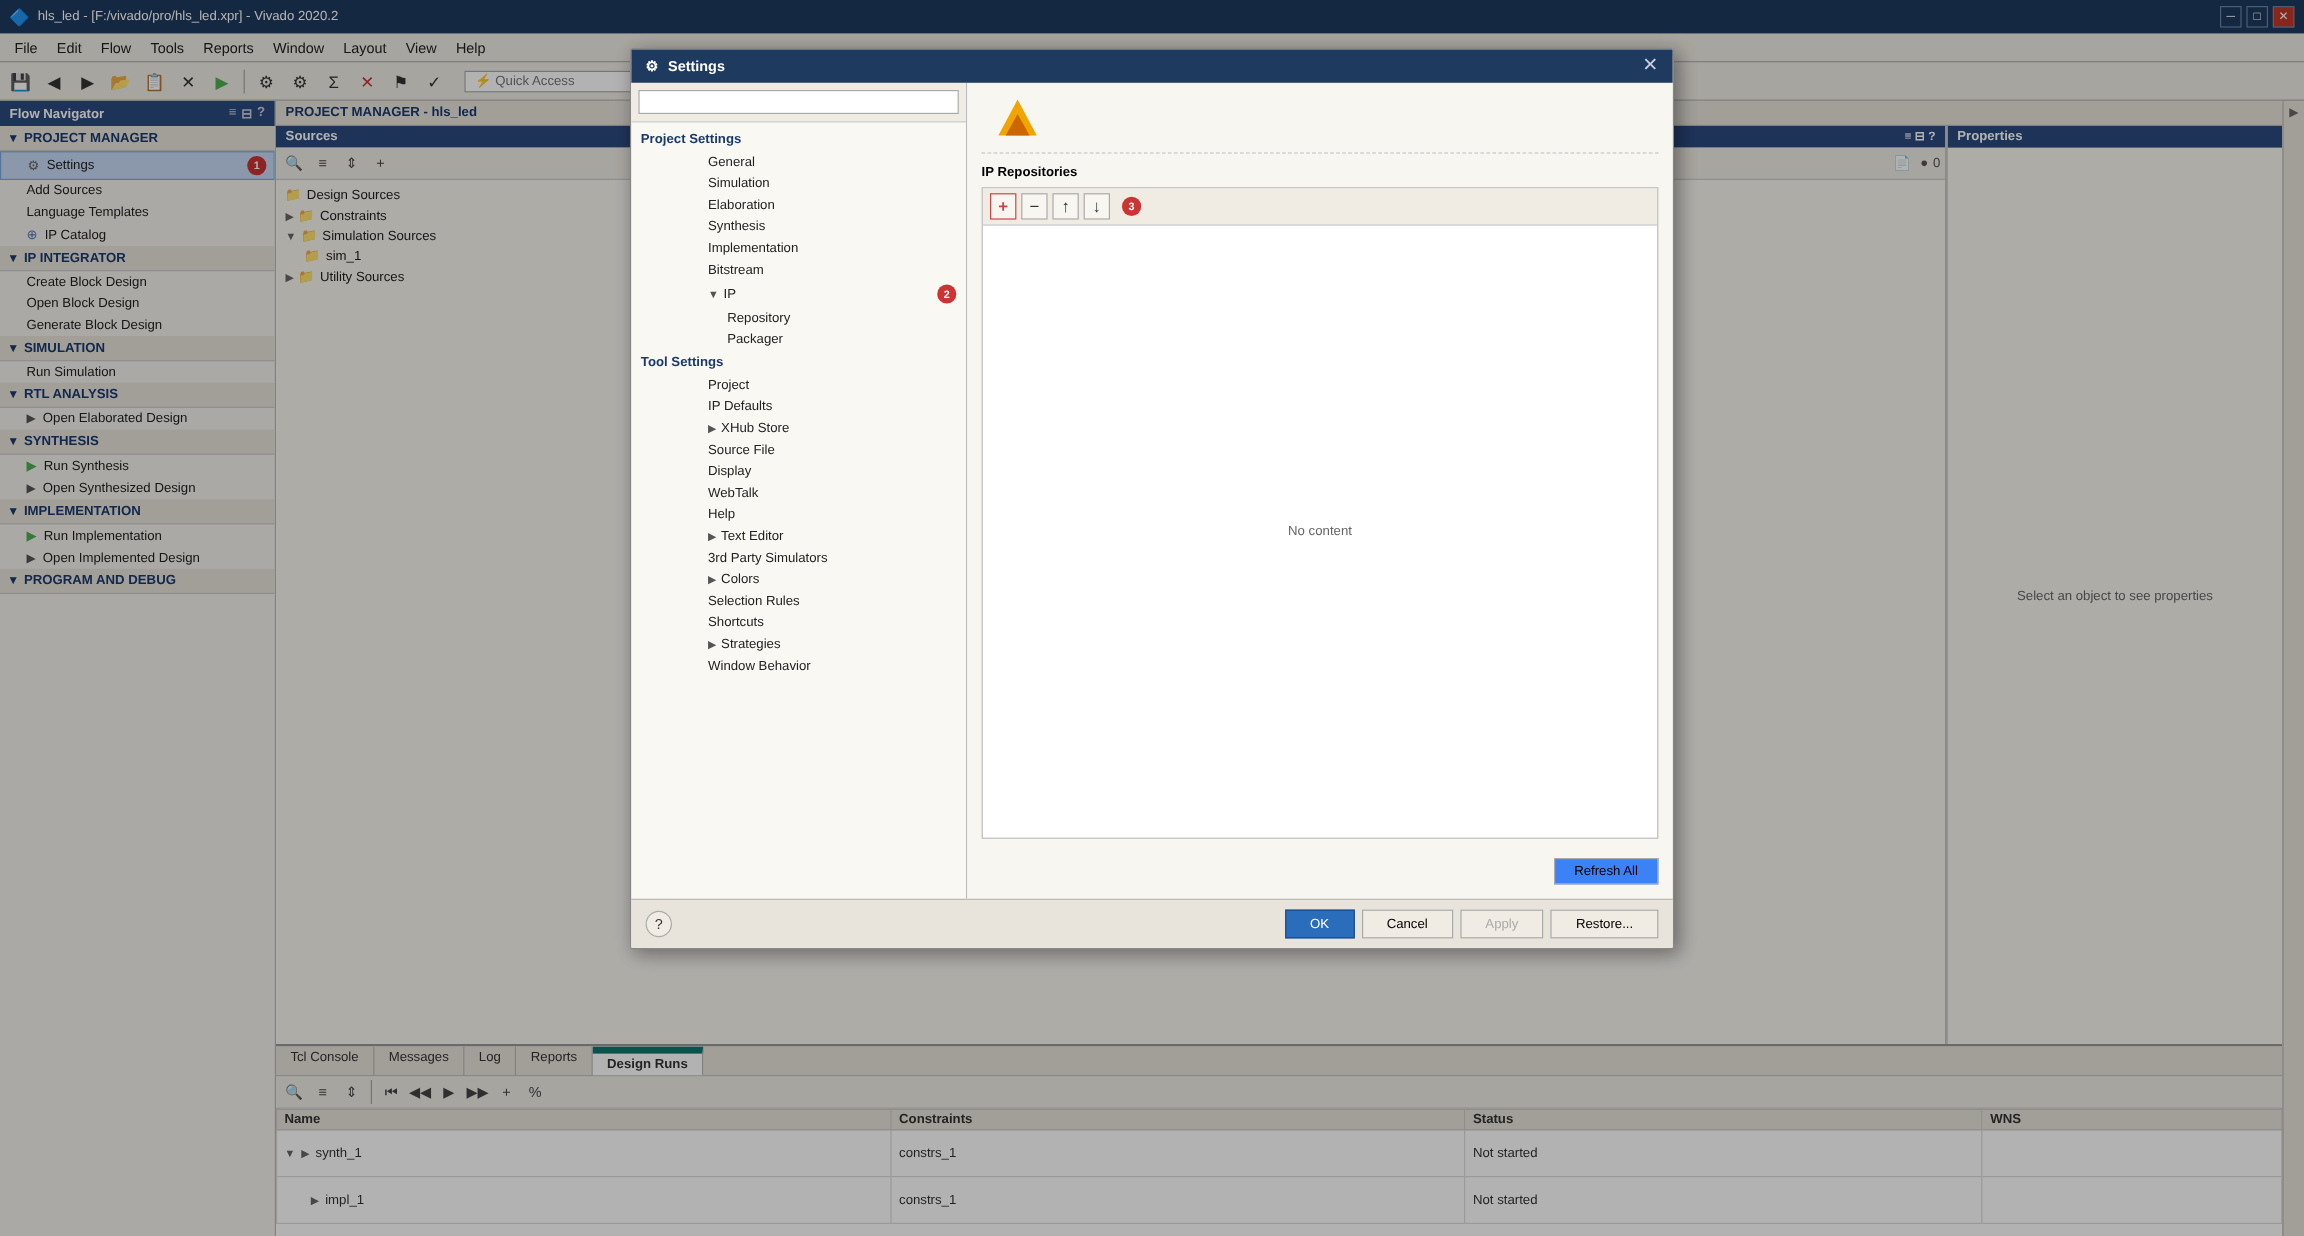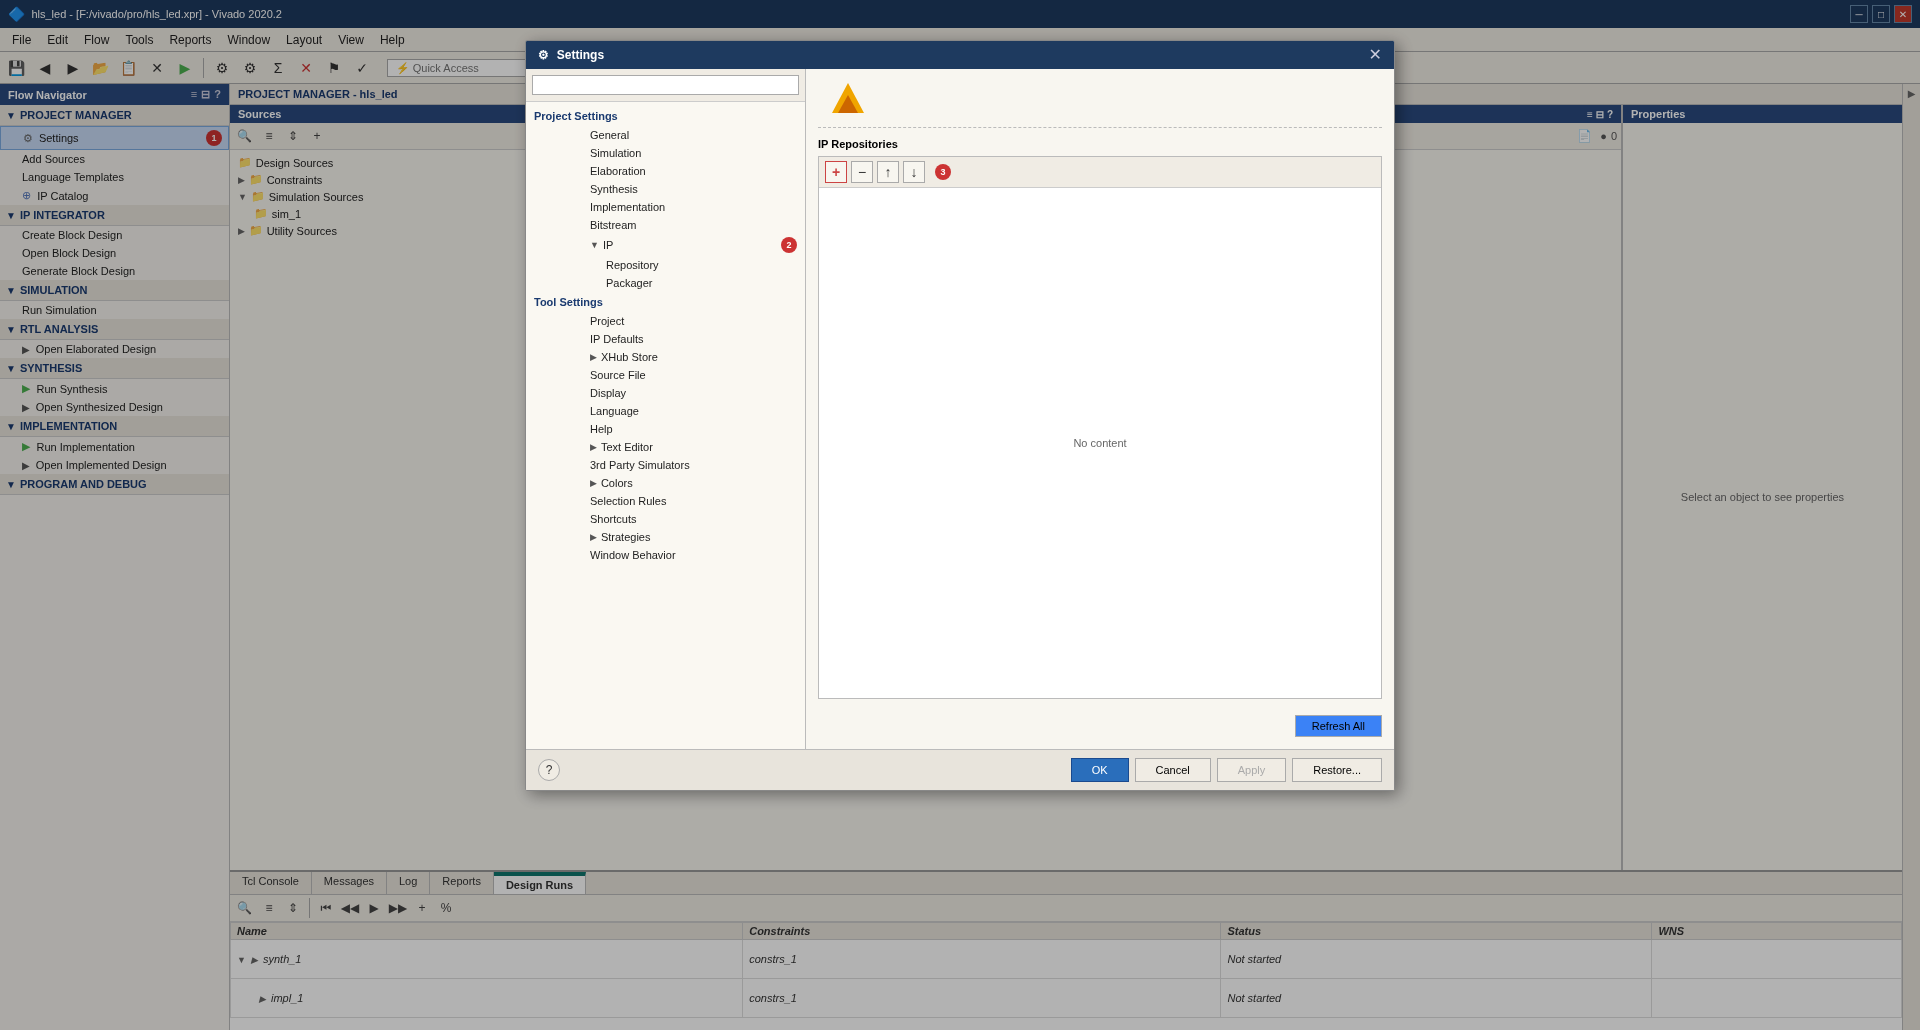--- a/index.html
+++ b/index.html
@@ -248,33 +248,32 @@
       background: #e8e4dc;
       border-bottom: 1px solid #bbb;
     }
     .bottom-tab {
       padding: 3px 12px;
       font-size: 11px;
       cursor: pointer;
       border-right: 1px solid #bbb;
       color: #333;
     }
-    .bottom-tab.active { background: white; font-weight: bold; border-top: 4px solid #0f766e; }
+    .bottom-tab.active { background: white; font-weight: bold; border-top: 6px solid #0f766e; }
     #bottom-toolbar {
       display: flex;
       align-items: center;
       padding: 2px 4px;
       gap: 2px;
       border-bottom: 1px solid #ccc;
       background: #f0ece4;
     }
     #bottom-table {
       flex: 1;
       overflow: auto;
-      font-style: italic;
     }
     table {
       width: 100%;
       border-collapse: collapse;
       font-size: 11px;
     }
     th {
       background: #e8e4dc;
       border: 1px solid #ccc;
       padding: 2px 6px;
@@ -837,21 +836,21 @@
 
           <div class="settings-section">Tool Settings</div>
           <div class="settings-item">Project</div>
           <div class="settings-item">IP Defaults</div>
           <div class="settings-item" style="display:flex;align-items:center;">
             <span class="settings-expand">▶</span>
             <span>XHub Store</span>
           </div>
           <div class="settings-item">Source File</div>
           <div class="settings-item">Display</div>
-          <div class="settings-item">Language</div>
+          <div class="settings-item">WebTalk</div>
           <div class="settings-item">Help</div>
           <div class="settings-item" style="display:flex;align-items:center;">
             <span class="settings-expand">▶</span>
             <span>Text Editor</span>
           </div>
           <div class="settings-item">3rd Party Simulators</div>
           <div class="settings-item" style="display:flex;align-items:center;">
             <span class="settings-expand">▶</span>
             <span>Colors</span>
           </div>

